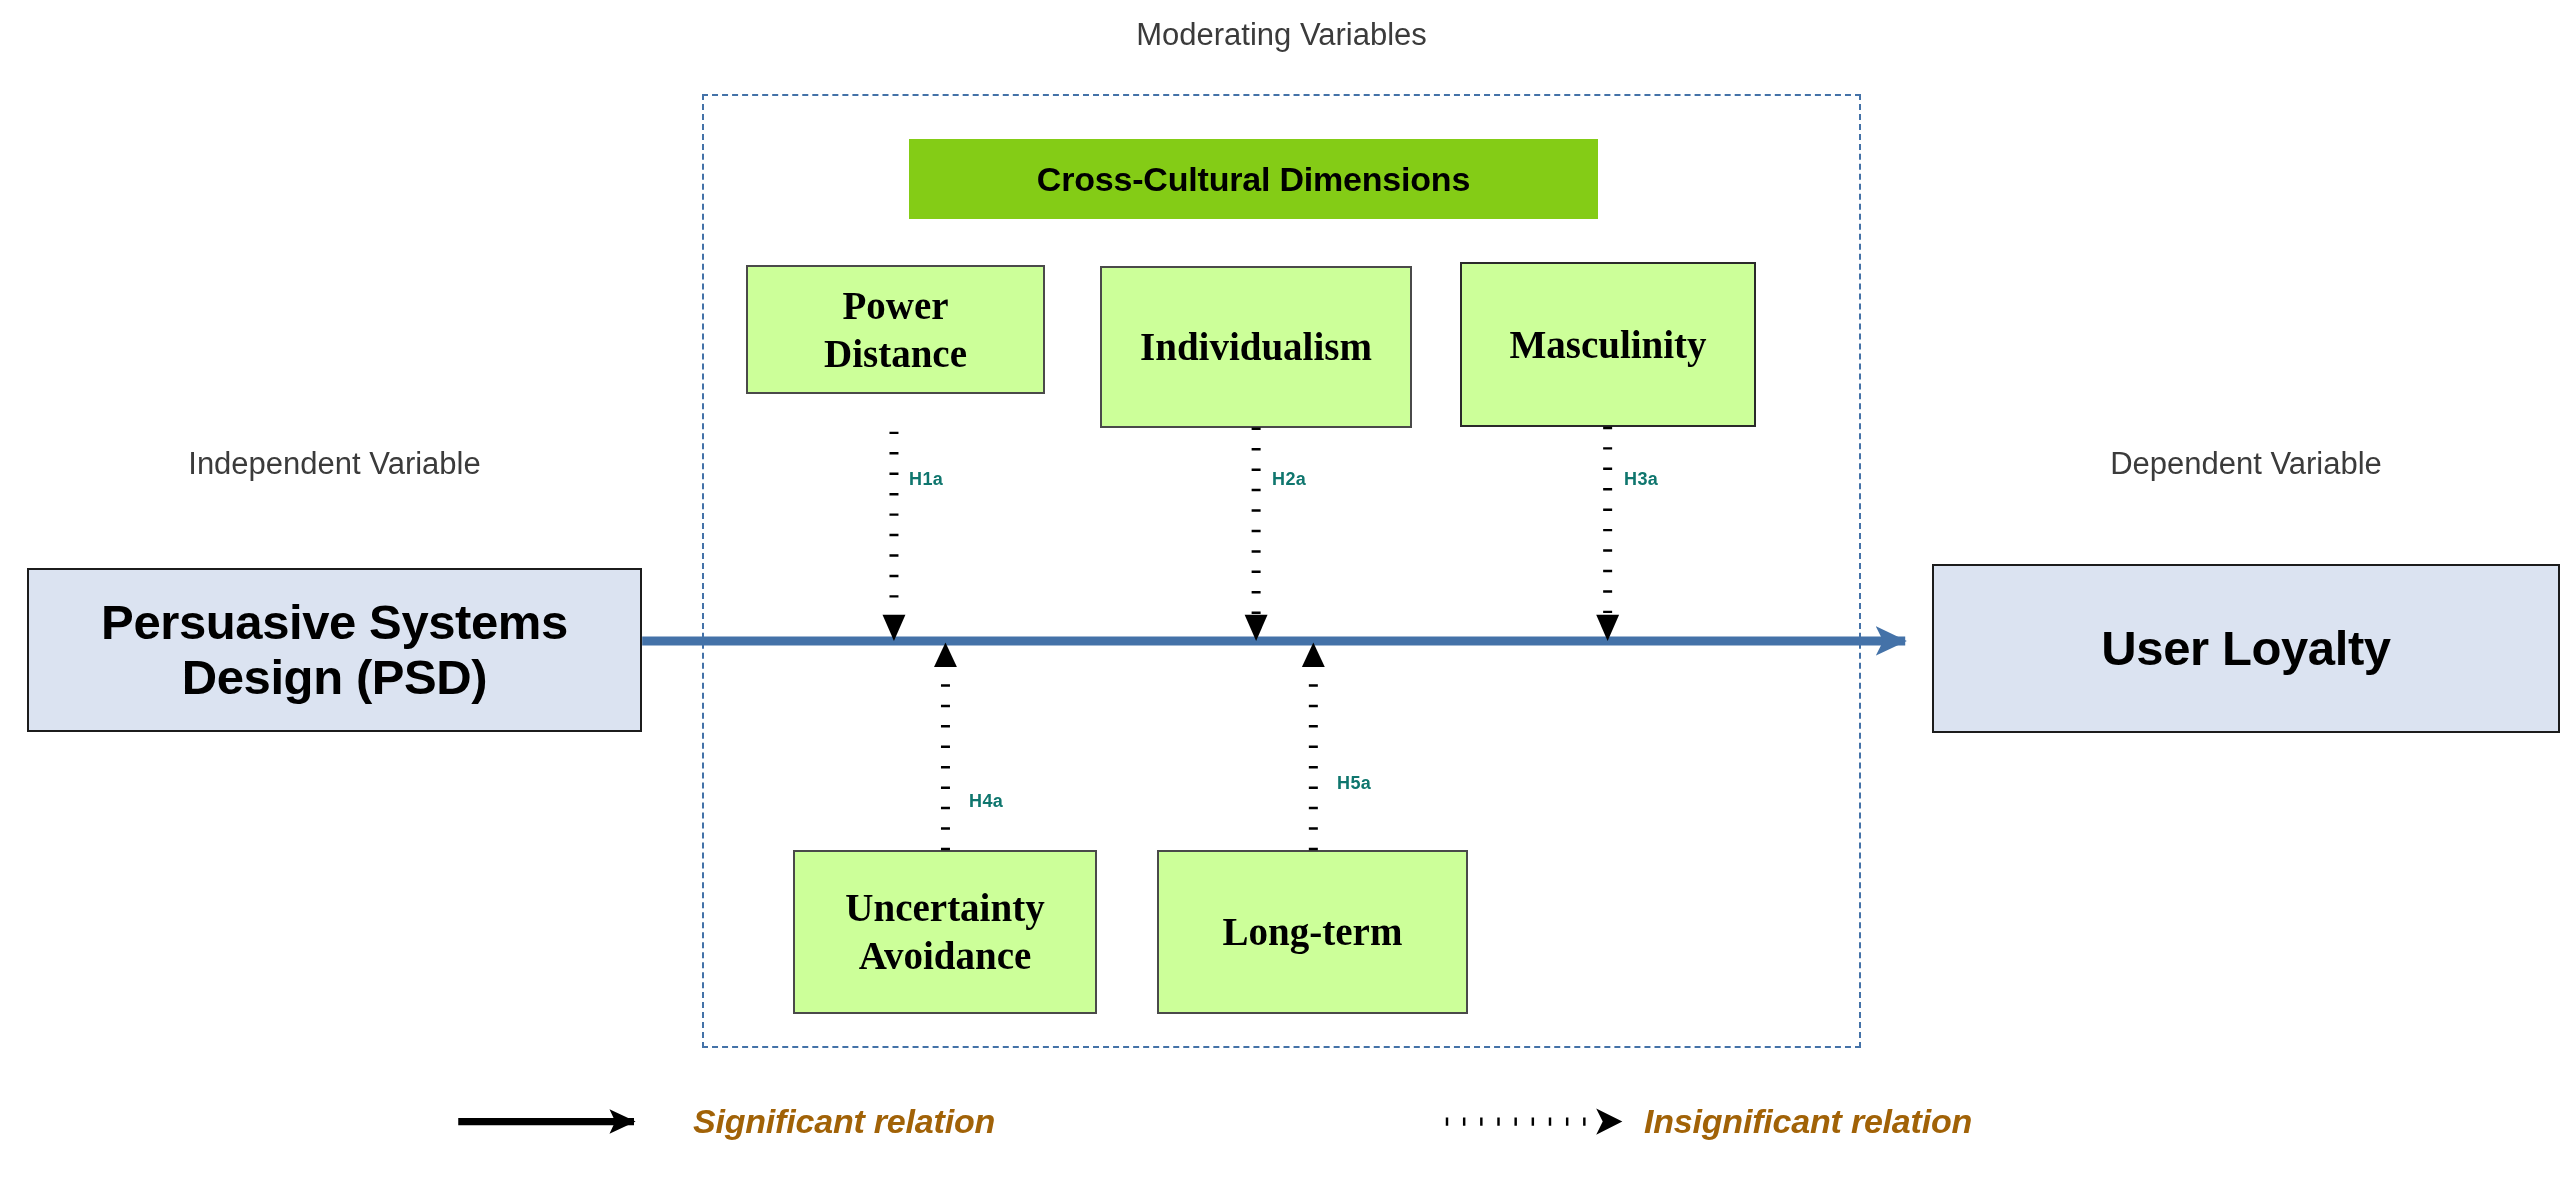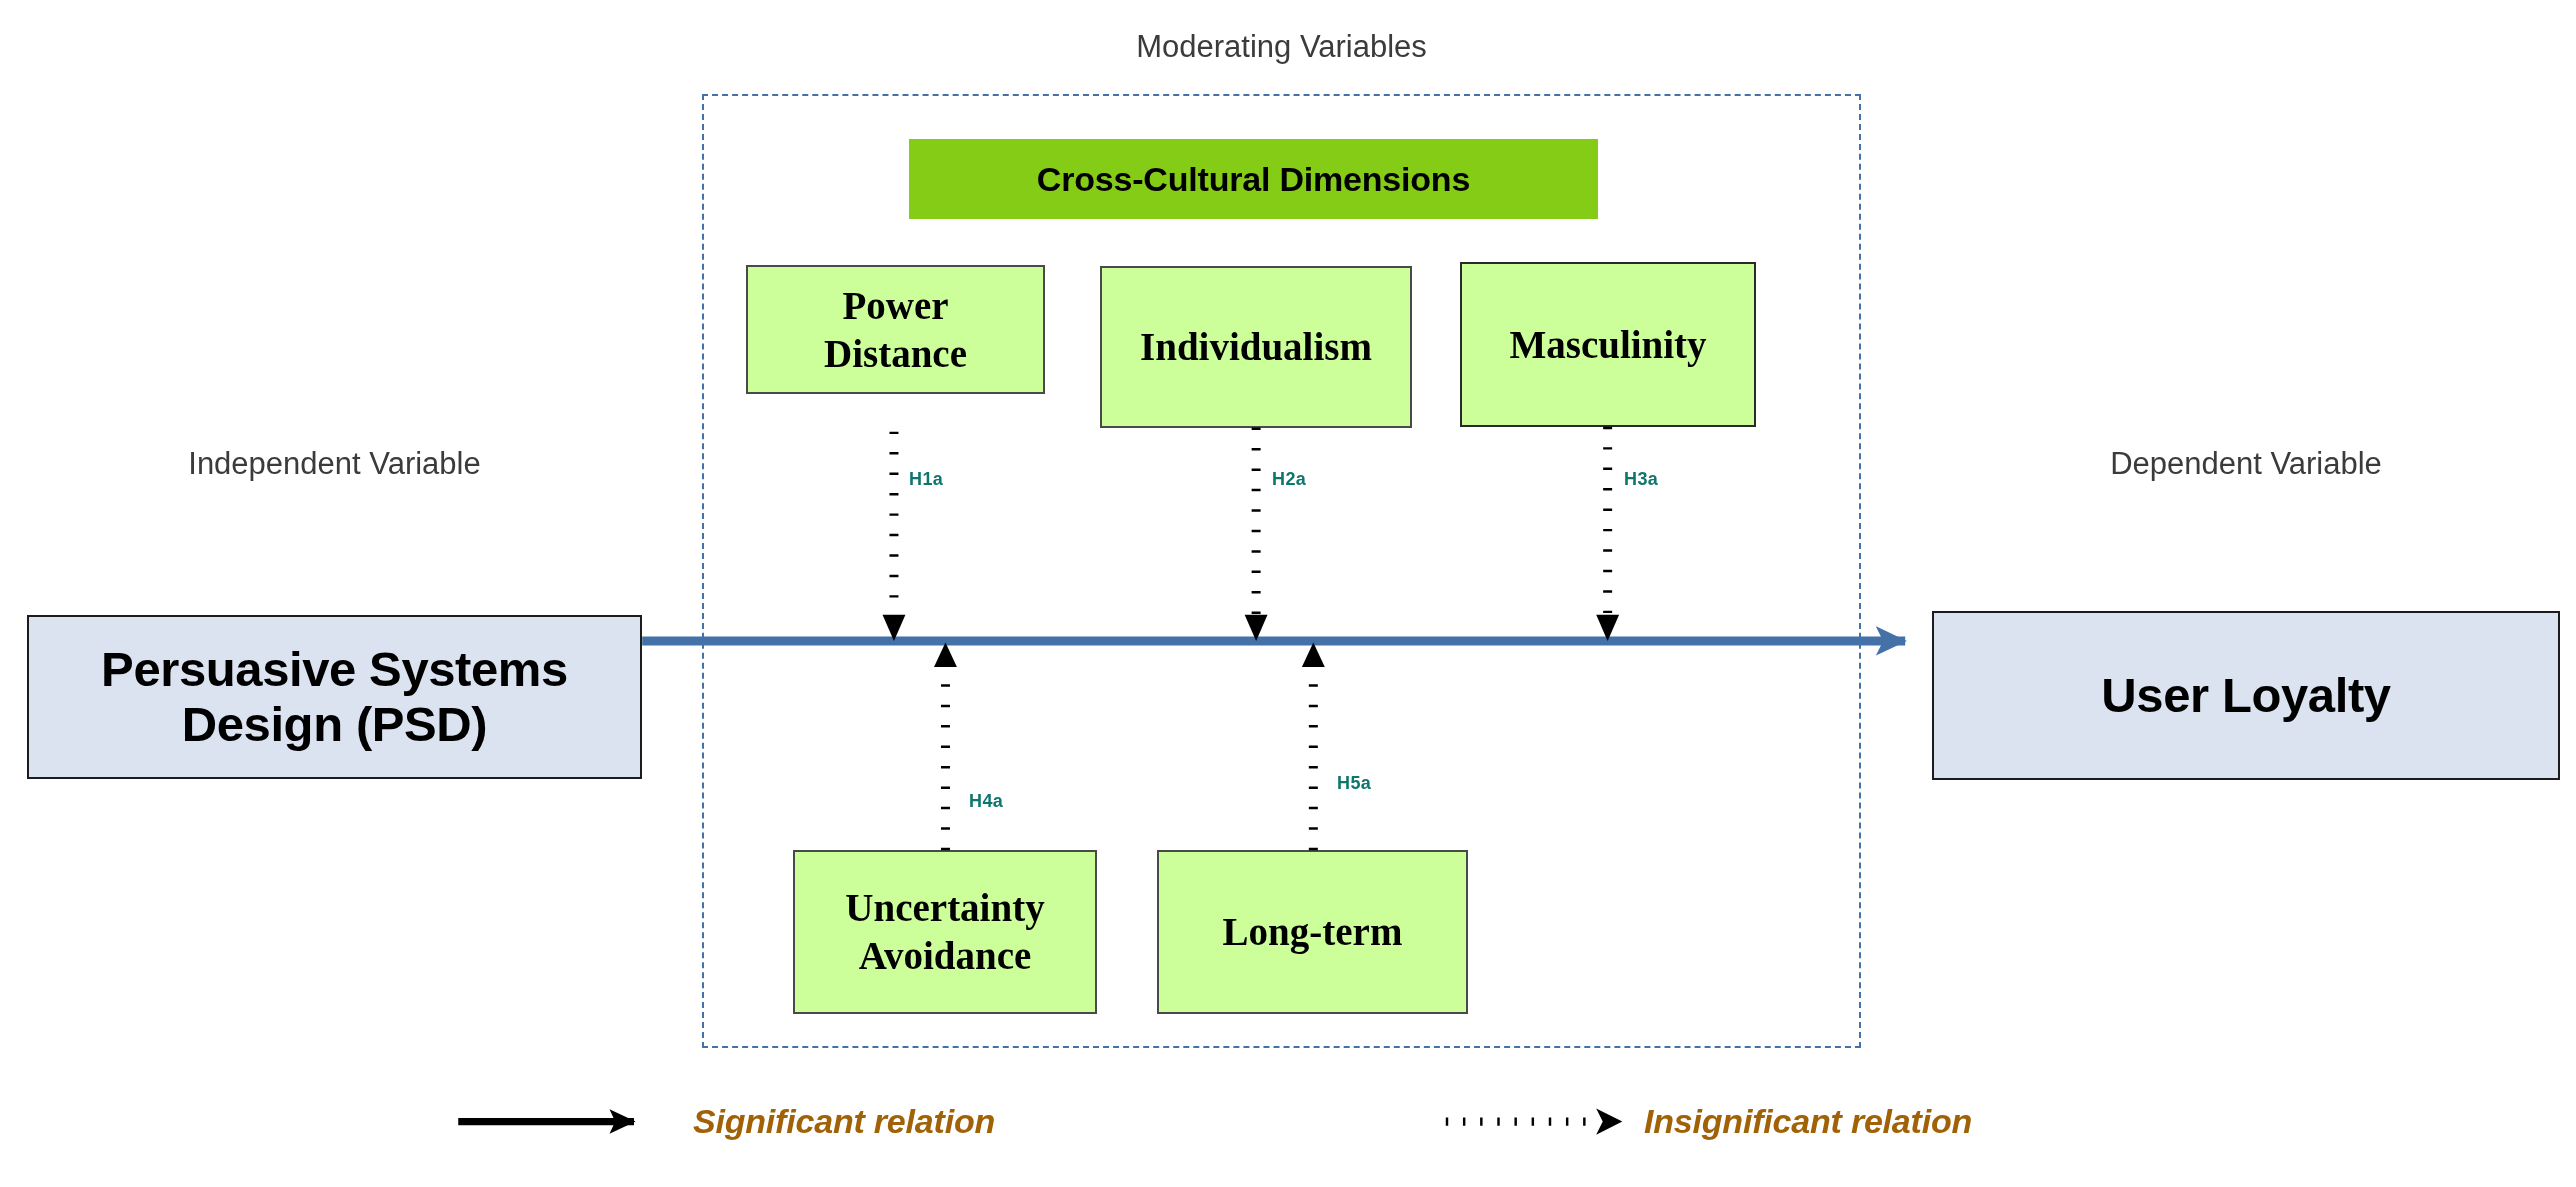--- a/index.html
+++ b/index.html
@@ -48,21 +48,20 @@
     display: flex;
     align-items: center;
     justify-content: center;
     text-align: center;
     font-family: "Liberation Sans", sans-serif;
     font-weight: bold;
     font-size: 49px;
     line-height: 1.12;
     color: #000000;
     letter-spacing: -0.4px;
-    margin-top: 47px;
   }
 
   
   .green-box {
     background: #ccff99;
     border: 2.5px solid #4a4a4a;
     box-sizing: border-box;
     display: flex;
     align-items: center;
     justify-content: center;
@@ -123,21 +122,21 @@
     text-align: center;
   }
 </style>
 </head>
 <body>
 
 <div id="canvas">
 
   <div class="abs caption" style="left:27px; top:446px; width:615px;">Independent Variable</div>
 
-  <div class="abs caption" style="left:702px; top:29px; width:1159px;">Moderating Variables</div>
+  <div class="abs caption" style="left:702px; top:17px; width:1159px;">Moderating Variables</div>
 
   <div class="abs caption" style="left:1932px; top:446px; width:628px;">Dependent Variable</div>
 
   <div class="abs" id="moderating-container"></div>
 
   <div class="abs" id="cross-cultural-banner">Cross-Cultural Dimensions</div>
 
   <div class="abs green-box" style="left:746px; top:265px; width:299px; height:129px;">
     <span>
       <span>Power</span><br>

